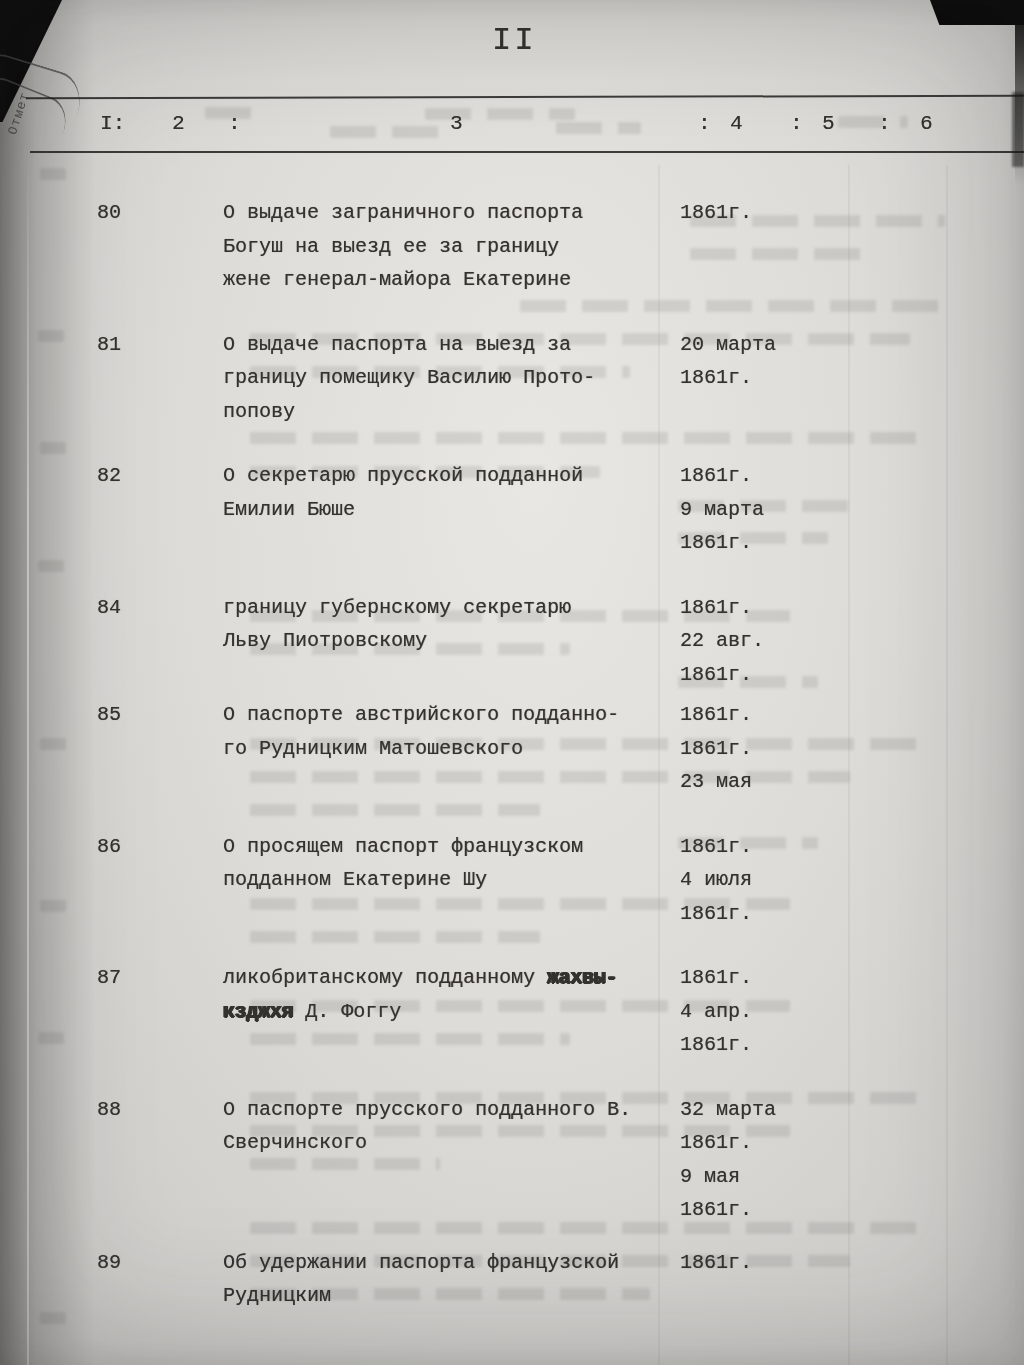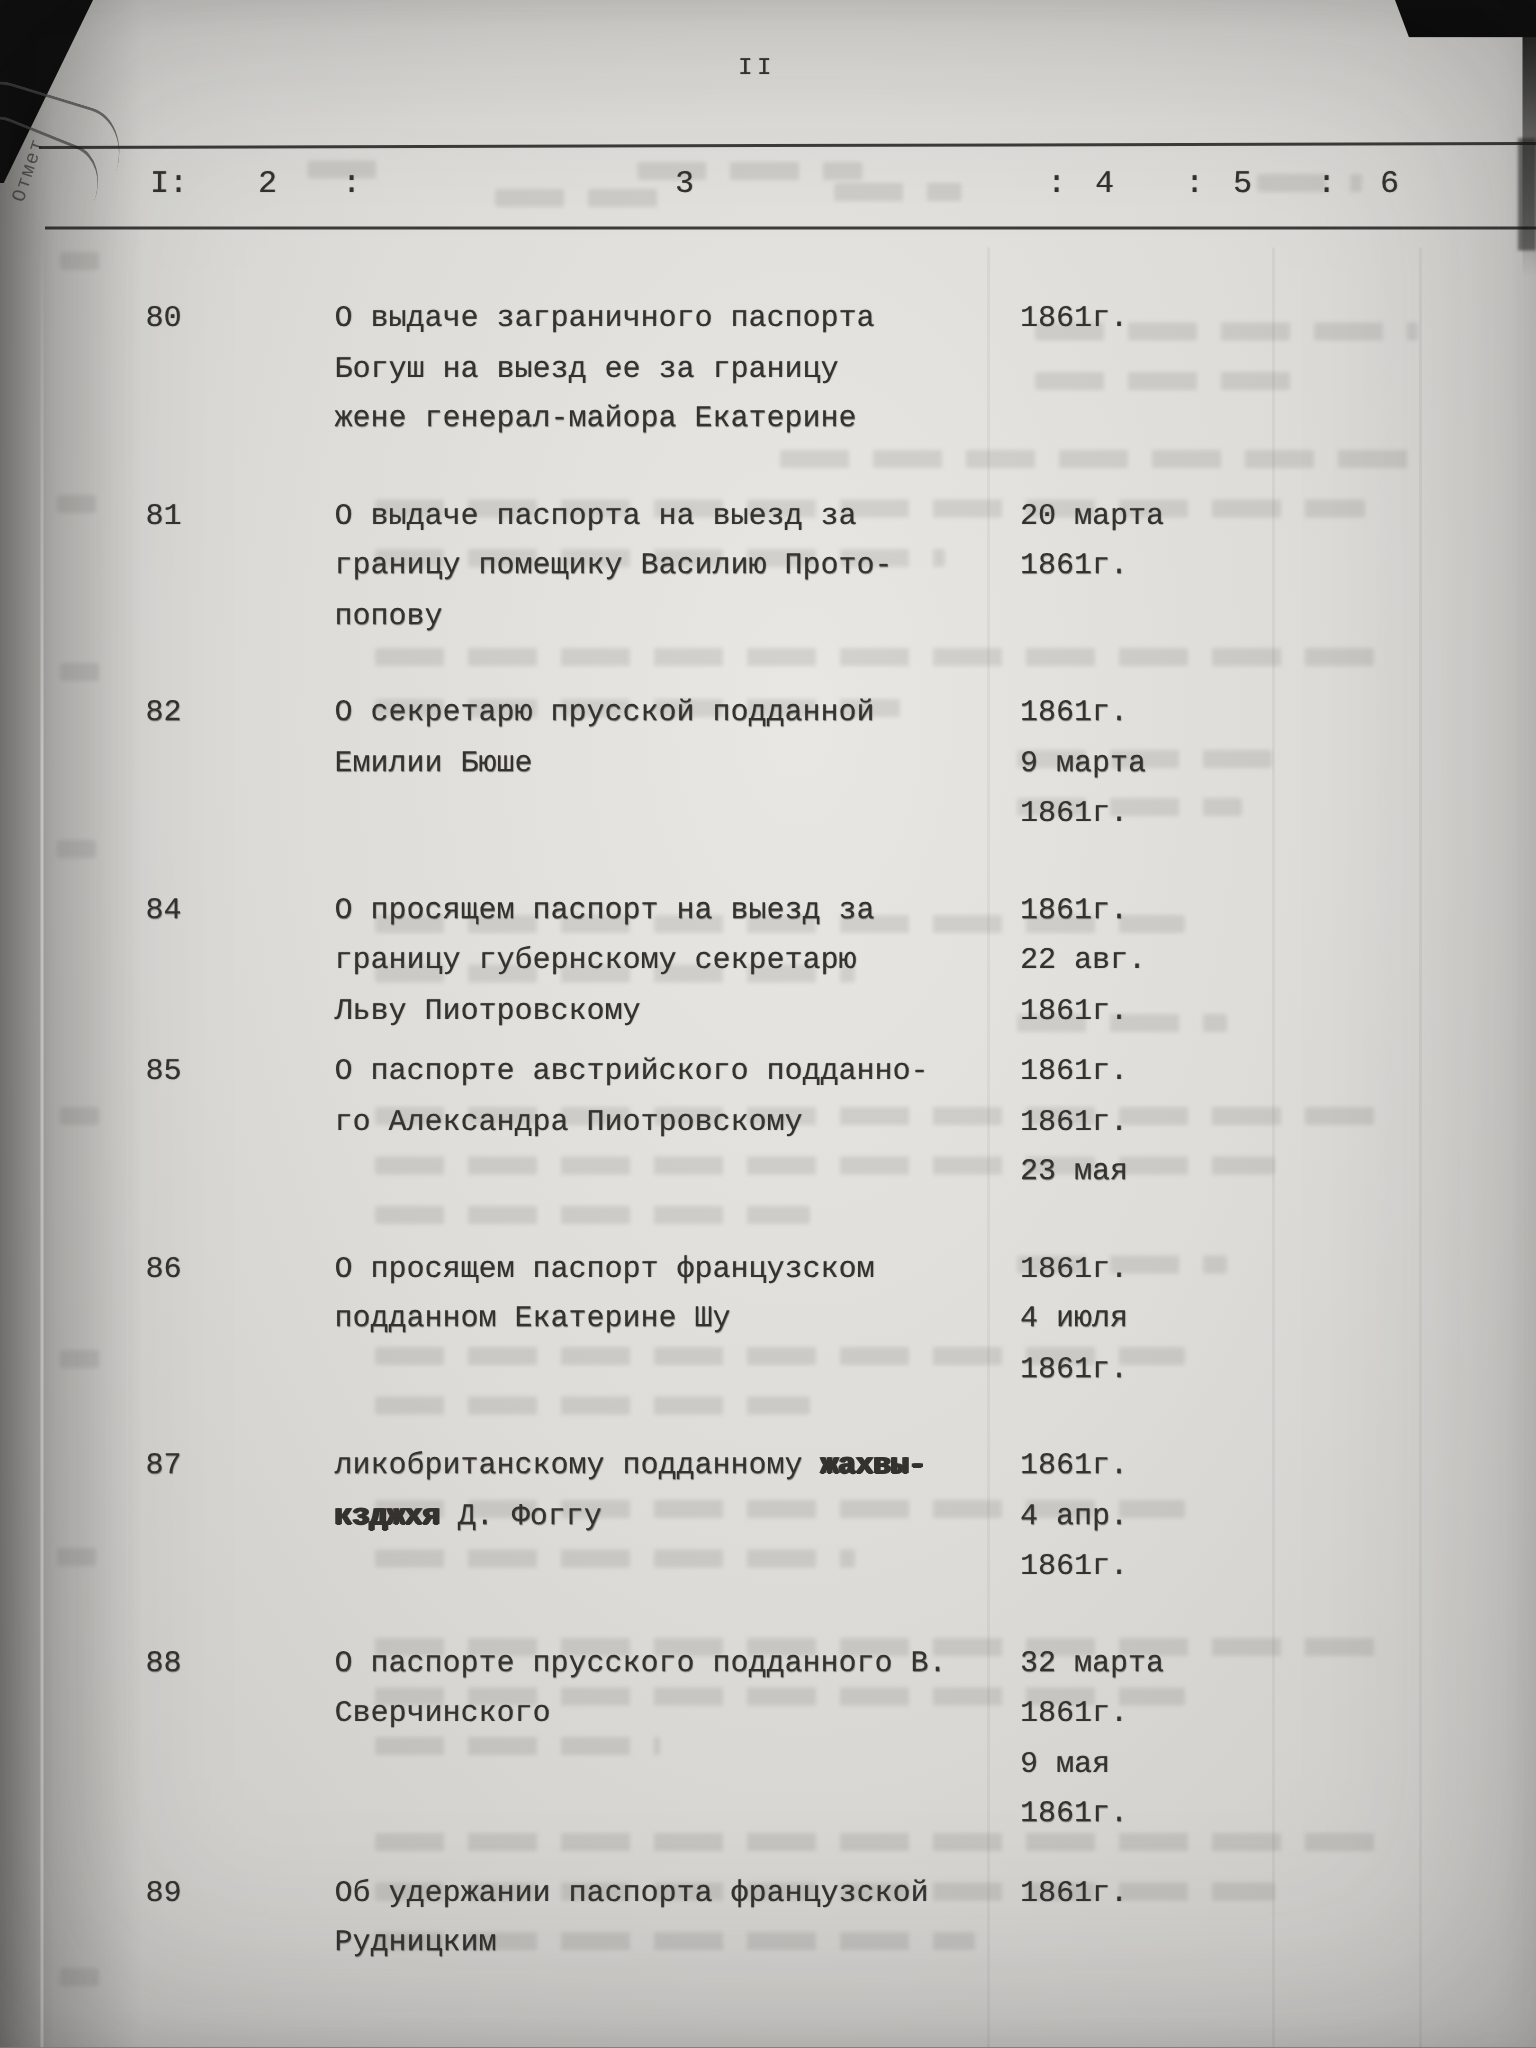--- a/index.html
+++ b/index.html
@@ -25,21 +25,21 @@
     background:linear-gradient(180deg, #0b0b0b, rgba(11,11,11,0));}
   .blob-r{position:absolute;top:92px;right:0;width:12px;height:75px;background:rgba(32,32,30,.55);filter:blur(1px);}
   .vignette{position:absolute;inset:0;pointer-events:none;
     box-shadow:inset 0 0 150px rgba(28,28,28,.28), inset 0 0 28px rgba(28,28,28,.10);}
   
   .rule{position:absolute;height:2px;background:rgba(26,25,23,.82);}
   .rule-top{left:26px;right:0;top:96px;transform:rotate(-0.15deg);}
   .rule-bottom{left:30px;right:0;top:151px;}
   .header-row{position:absolute;top:112px;left:0;right:0;height:36px;font-size:21px;}
   .header-row span{position:absolute;top:0;text-shadow:0.3px 0.3px 0.6px rgba(50,48,45,.65);}
-  .page-number{position:absolute;top:36px;left:492px;font-size:16px;letter-spacing:3px;
+  .page-number{position:absolute;top:22px;left:492px;font-size:32px;letter-spacing:3px;
     text-shadow:0.3px 0.3px 0.6px rgba(50,48,45,.65);}
   .margin-label{position:absolute;top:132px;left:5px;font-size:13px;color:#45433f;opacity:.85;
     transform:rotate(-72deg);transform-origin:0 0;letter-spacing:1px;}
   
   .rows{position:absolute;top:196px;left:0;right:0;}
   .row{display:flex;margin-bottom:31px;font-size:20px;line-height:33.5px;
     text-shadow:0.35px 0.35px 0.7px rgba(48,46,43,.6);}
   .row:nth-child(5){margin-top:-24px;}
   .row:nth-child(9){margin-top:-12px;}
   .num{flex:0 0 223px;padding-left:97px;box-sizing:border-box;}
@@ -119,35 +119,34 @@
         </div>
         <div class="dates">
           <div class="line">1861г.</div>
           <div class="line">9 марта</div>
           <div class="line">1861г.</div>
         </div>
       </div>
       <div class="row">
         <div class="num">84</div>
         <div class="desc">
-          <div class="line">О просящем паспорт на выезд за</div>
           <div class="line">границу губернскому секретарю</div>
           <div class="line">Льву Пиотровскому</div>
         </div>
         <div class="dates">
           <div class="line">1861г.</div>
           <div class="line">22 авг.</div>
           <div class="line">1861г.</div>
         </div>
       </div>
       <div class="row">
         <div class="num">85</div>
         <div class="desc">
           <div class="line">О паспорте австрийского подданно-</div>
-          <div class="line">го Александра Пиотровскому</div>
+          <div class="line">го Рудницким Матошевского</div>
         </div>
         <div class="dates">
           <div class="line">1861г.</div>
           <div class="line">1861г.</div>
           <div class="line">23 мая</div>
         </div>
       </div>
       <div class="row">
         <div class="num">86</div>
         <div class="desc">

